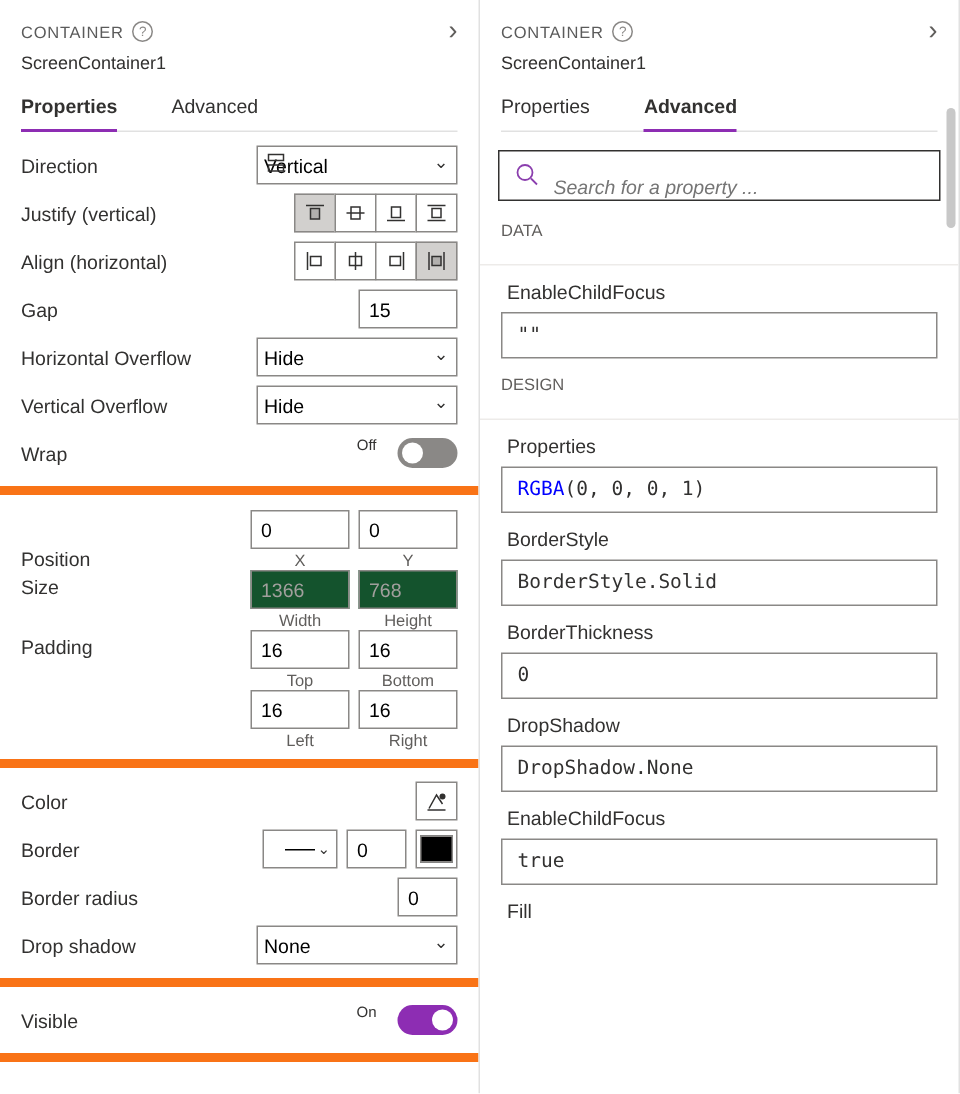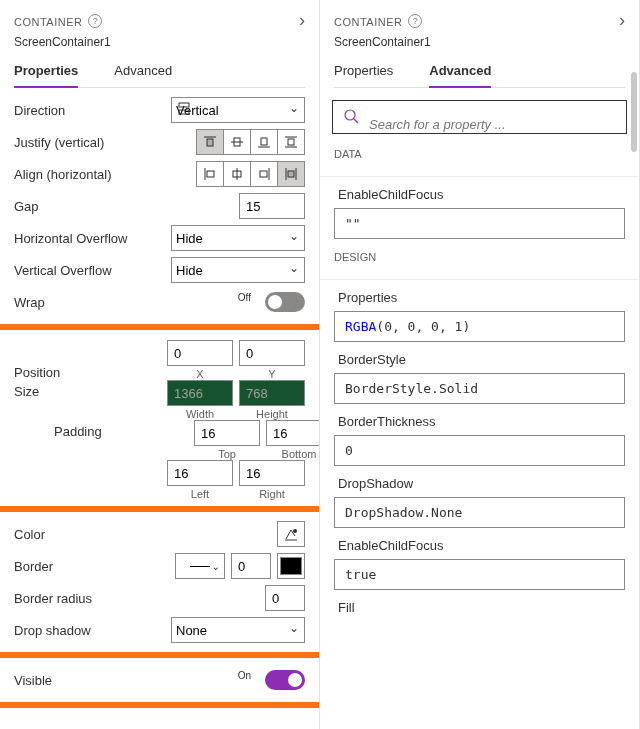--- a/index.html
+++ b/index.html
@@ -225,21 +225,21 @@
                 <input class="num-input dis" disabled="" value="1366" style="">
                 <span class="sub-label">Width</span>
               </div>
             <div class="col-stack">
                 <input class="num-input dis" disabled="" value="768" style="">
                 <span class="sub-label">Height</span>
               </div>
           </div>
         </div>
         <div class="row" style="align-items:flex-start;">
-          <div class="row-label" style="padding-top:4px;margin-left:40px;">Padding</div>
+          <div class="row-label" style="padding-top:4px;">Padding</div>
           <div class="row-ctrl">
             <div class="col-stack">
                 <input class="num-input" value="16" style="">
                 <span class="sub-label">Top</span>
               </div>
             <div class="col-stack">
                 <input class="num-input" value="16" style="">
                 <span class="sub-label">Bottom</span>
               </div>
           </div>

